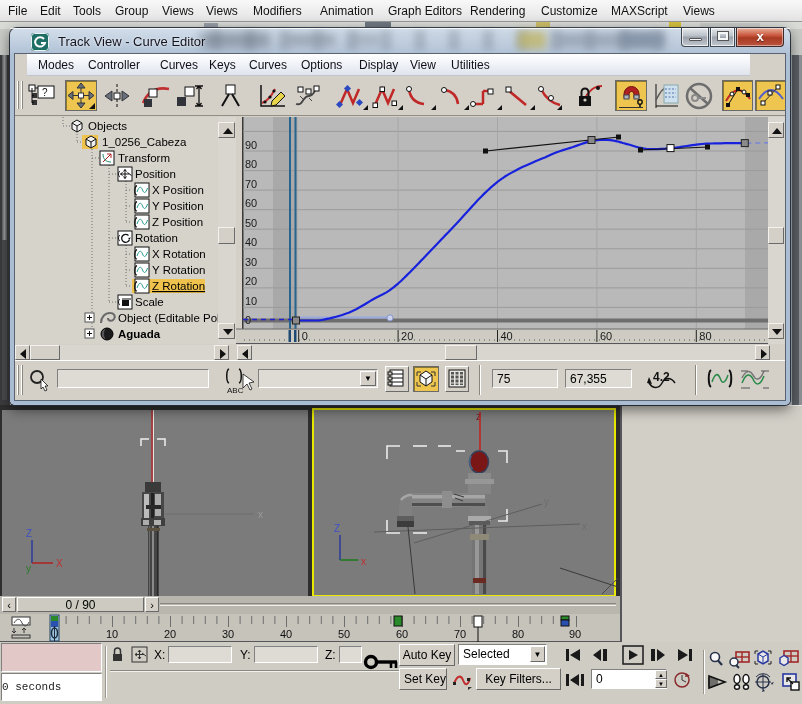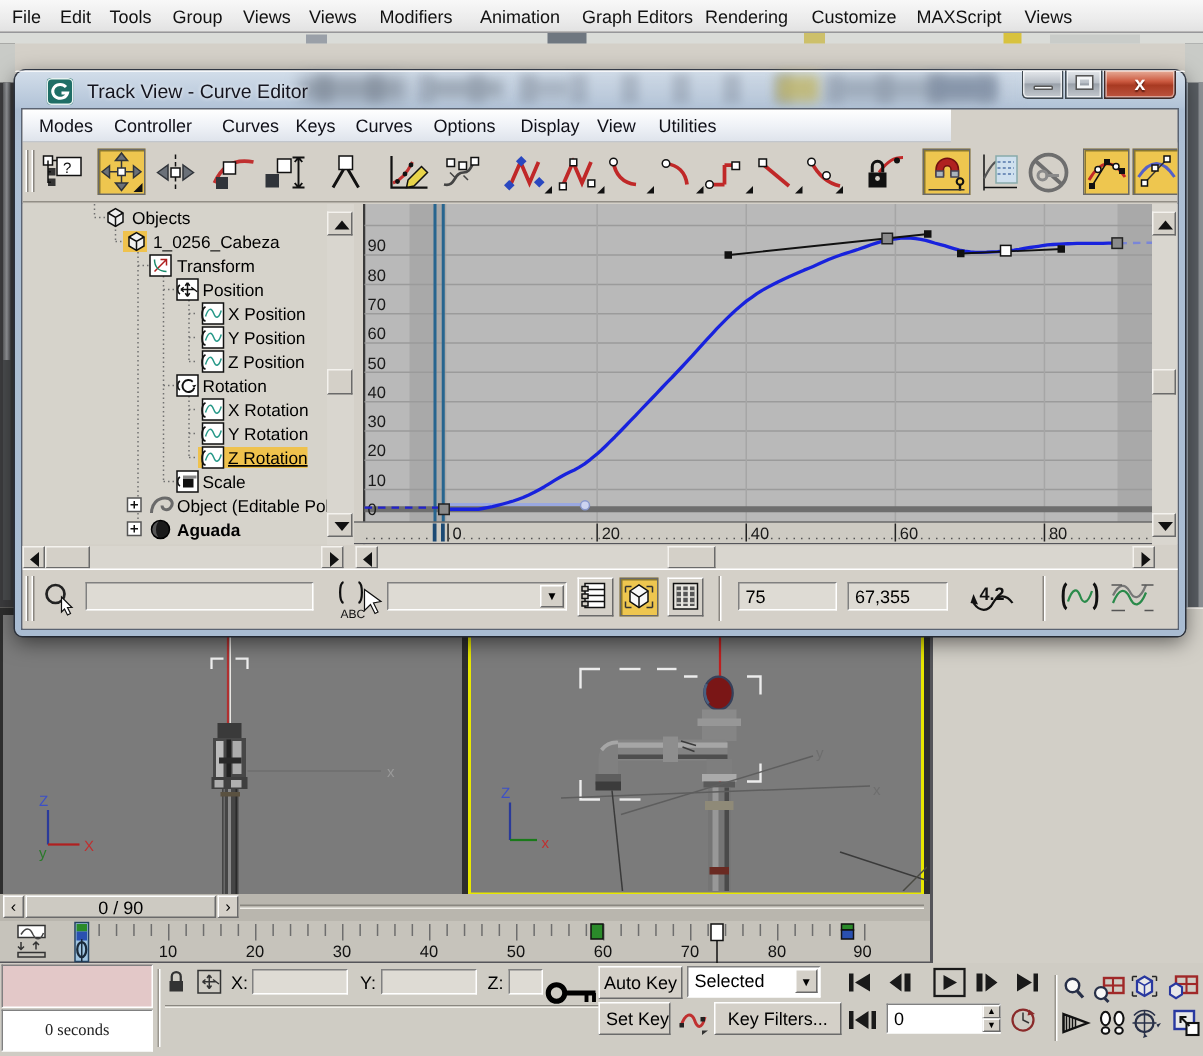--- a/index.html
+++ b/index.html
@@ -238,21 +238,21 @@
     <rect x="51" y="2" width="7" height="5" fill="#2a8a2a"></rect>
     <rect x="51" y="7" width="7" height="6" fill="#2a50b0"></rect>
     <ellipse cx="54.5" cy="19" rx="3" ry="5" fill="none" stroke="#1a2a3a" stroke-width="1.5"></ellipse>
     <line x1="54.5" y1="12" x2="54.5" y2="27" stroke="#1a2a3a"></line>
   </svg>
 </div>
 
 <div class="abs" id="bottombar" style="left:0;top:642px;width:802px;height:62px;background:#cfccc4">
 
   <div class="abs sunken" style="left:1px;top:1px;width:101px;height:29px;background:#e3c8c8"></div>
-  <div class="abs sunken" style="left:1px;top:31px;width:101px;height:28px;background:#fff;font-size:11px;font-family:Liberation Serif, serif;color:#222;line-height:26px;text-align:center">0 seconds</div>
+  <div class="abs sunken" style="left:1px;top:31px;width:101px;height:28px;background:#fff;font-size:11px;font-family:Liberation Mono, monospace;color:#222;line-height:26px;text-align:left">0 seconds</div>
   <div class="sep" style="left:105px;top:4px;height:52px"></div>
 
   <div class="abs" style="left:110px;top:28px;width:292px;height:2px;border-top:1px solid #8a8780;border-bottom:1px solid #f4f2ec"></div>
   <span class="abs" style="left:154px;top:6px;font-size:12px">X:</span>
   <div class="abs sunken" style="left:168px;top:4px;width:64px;height:17px;background:#dedbd4"></div>
   <span class="abs" style="left:240px;top:6px;font-size:12px">Y:</span>
   <div class="abs sunken" style="left:254px;top:4px;width:64px;height:17px;background:#dedbd4"></div>
   <span class="abs" style="left:325px;top:6px;font-size:12px">Z:</span>
   <div class="abs sunken" style="left:339px;top:4px;width:23px;height:17px;background:#dedbd4"></div>
 
@@ -339,21 +339,21 @@
     <path d="M57 24 v16 M49 32 h16" stroke="#283048"></path>
     <path d="M50 27 a9 9 0 0 1 14 0" stroke="#283048" fill="none"></path>
     <path d="M65 33 l3-1 -2 3 z M57 39 l-1 3 3-1 z" fill="#283048"></path>
 
     <rect x="77" y="24" width="13" height="12" fill="#e8e8e8" stroke="#2838a0" stroke-width="1.6"></rect>
     <rect x="85" y="32" width="8" height="8" fill="#fff" stroke="#111" stroke-width="1.4"></rect>
     <path d="M87 34 l-6-6 m0 4 v-4 h4" stroke="#111" fill="none" stroke-width="1.4"></path>
   </svg>
 </div>
 
-<div class="abs" id="tvwin" style="left:10px;top:28px;width:780px;height:377px;border-radius:7px 7px 5px 5px;background:linear-gradient(#d3deea,#b3c4d8 24px,#adbfd4 26px,#a9bcd2);box-shadow:0 4px 14px rgba(0,0,0,.55),0 0 0 1px #39414f;margin-top:19px;">
+<div class="abs" id="tvwin" style="left:10px;top:28px;width:780px;height:377px;border-radius:7px 7px 5px 5px;background:linear-gradient(#d3deea,#b3c4d8 24px,#adbfd4 26px,#a9bcd2);box-shadow:0 4px 14px rgba(0,0,0,.55),0 0 0 1px #39414f;">
 
   <div class="abs" style="left:200px;top:2px;width:470px;height:20px;background:repeating-linear-gradient(90deg,rgba(120,130,145,.35) 0 12px,rgba(190,200,214,.2) 12px 34px);filter:blur(3px)"></div>
   <div class="abs" style="left:190px;top:4px;width:70px;height:16px;background:#6d7784;filter:blur(5px);opacity:.55"></div>
   <div class="abs" style="left:275px;top:6px;width:50px;height:12px;background:#8e99a6;filter:blur(4px);opacity:.7"></div>
   <div class="abs" style="left:340px;top:6px;width:30px;height:12px;background:#97a2b0;filter:blur(4px);opacity:.6"></div>
   <div class="abs" style="left:508px;top:3px;width:28px;height:18px;background:#c0b257;filter:blur(4px);opacity:.7"></div>
   <div class="abs" style="left:545px;top:5px;width:100px;height:14px;background:#8b98a8;filter:blur(5px);opacity:.7"></div>
   <div class="abs" style="left:610px;top:4px;width:45px;height:16px;background:#7d8ca2;filter:blur(4px);opacity:.7"></div>
   <div class="abs" style="left:0;top:0;width:780px;height:1px;background:rgba(255,255,255,.8);border-radius:7px 7px 0 0"></div>
 
@@ -369,21 +369,21 @@
       <div class="abs" style="left:7px;top:10px;width:13px;height:3px;background:#f4f6f8;border:1px solid #555;border-radius:1px"></div>
     </div>
     <div class="abs" style="left:29px;top:0;width:25px;height:19px;border:1px solid #3f4850;border-top:none;background:linear-gradient(#e6e9ed,#b9bfc7 45%,#9aa1aa 50%,#c4c9cf);box-shadow:inset 0 0 0 1px rgba(255,255,255,.7)">
       <div class="abs" style="left:7px;top:4px;width:10px;height:8px;border:2px solid #f4f6f8;outline:1px solid #555;background:transparent"></div>
     </div>
     <div class="abs" style="left:55px;top:0;width:48px;height:19px;border:1px solid #3f2a28;border-top:none;border-radius:0 0 4px 0;background:linear-gradient(#e8b09c,#cc5a40 40%,#a83a22 55%,#bc5440);box-shadow:inset 0 0 0 1px rgba(255,255,255,.45);color:#fff;font-size:13px;font-weight:bold;text-align:center;line-height:17px;text-shadow:0 1px 1px #5a1a10">x</div>
   </div>
 
   <div class="abs" id="client" style="left:4px;top:25px;width:772px;height:348px;background:#d4d0c8;border:1px solid #5a6372;overflow:hidden">
 
-    <div class="abs" style="left:0;top:0;width:619px;height:22px;background:linear-gradient(#ffffff,#eef1f6 55%,#dfe4ec);border-bottom:1px solid #c2c6cc;font-size:12px;color:#101018">
+    <div class="abs" style="left:12px;top:0;width:723px;height:22px;background:linear-gradient(#ffffff,#eef1f6 55%,#dfe4ec);border-bottom:1px solid #c2c6cc;font-size:12px;color:#101018">
       <span class="abs" style="left:11px;top:4px">Modes</span>
       <span class="abs" style="left:61px;top:4px">Controller</span>
       <span class="abs" style="left:133px;top:4px">Curves</span>
       <span class="abs" style="left:182px;top:4px">Keys</span>
       <span class="abs" style="left:222px;top:4px">Curves</span>
       <span class="abs" style="left:274px;top:4px">Options</span>
       <span class="abs" style="left:332px;top:4px">Display</span>
       <span class="abs" style="left:383px;top:4px">View</span>
       <span class="abs" style="left:424px;top:4px">Utilities</span>
     </div>

